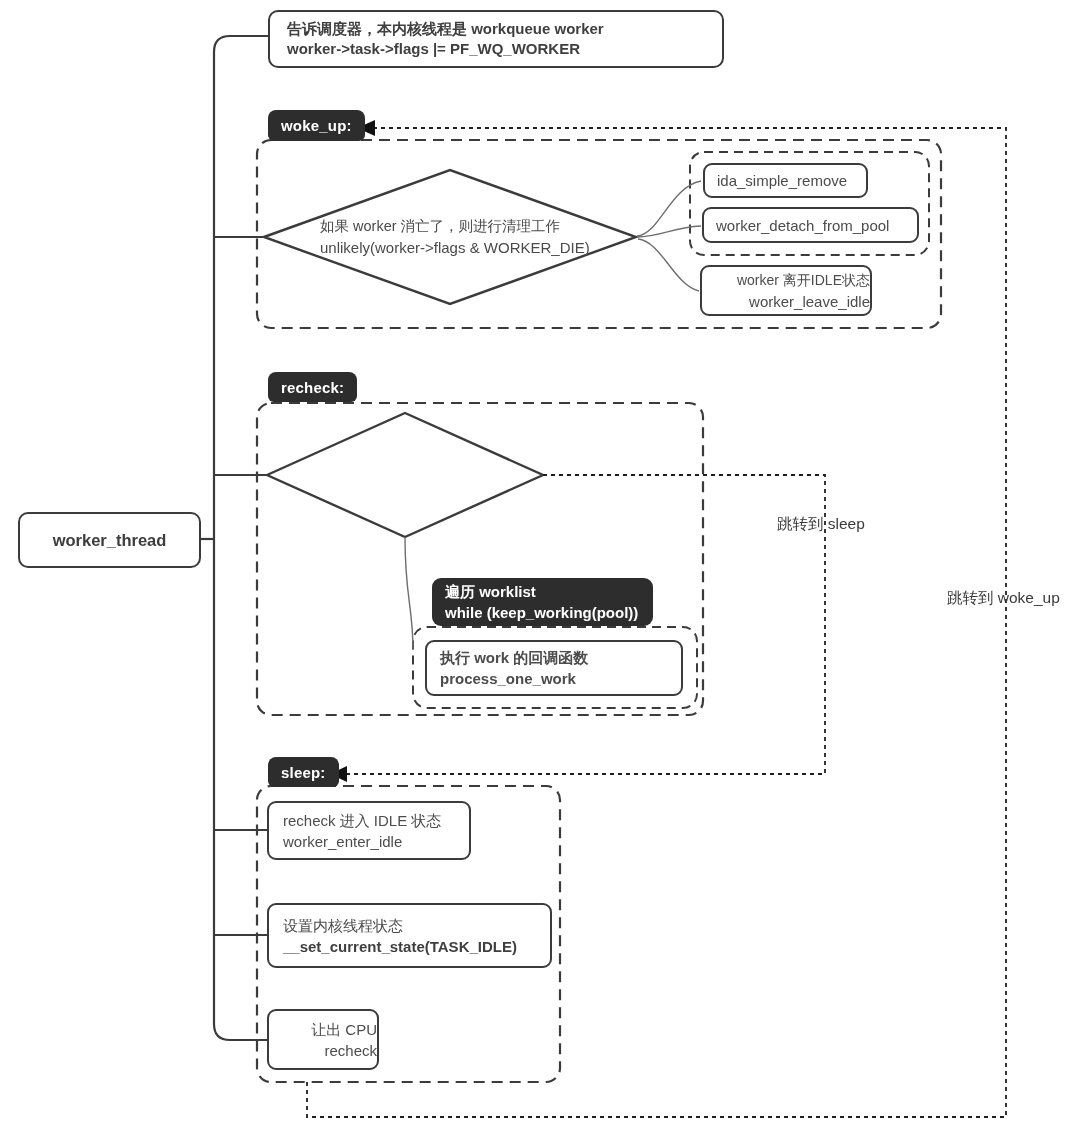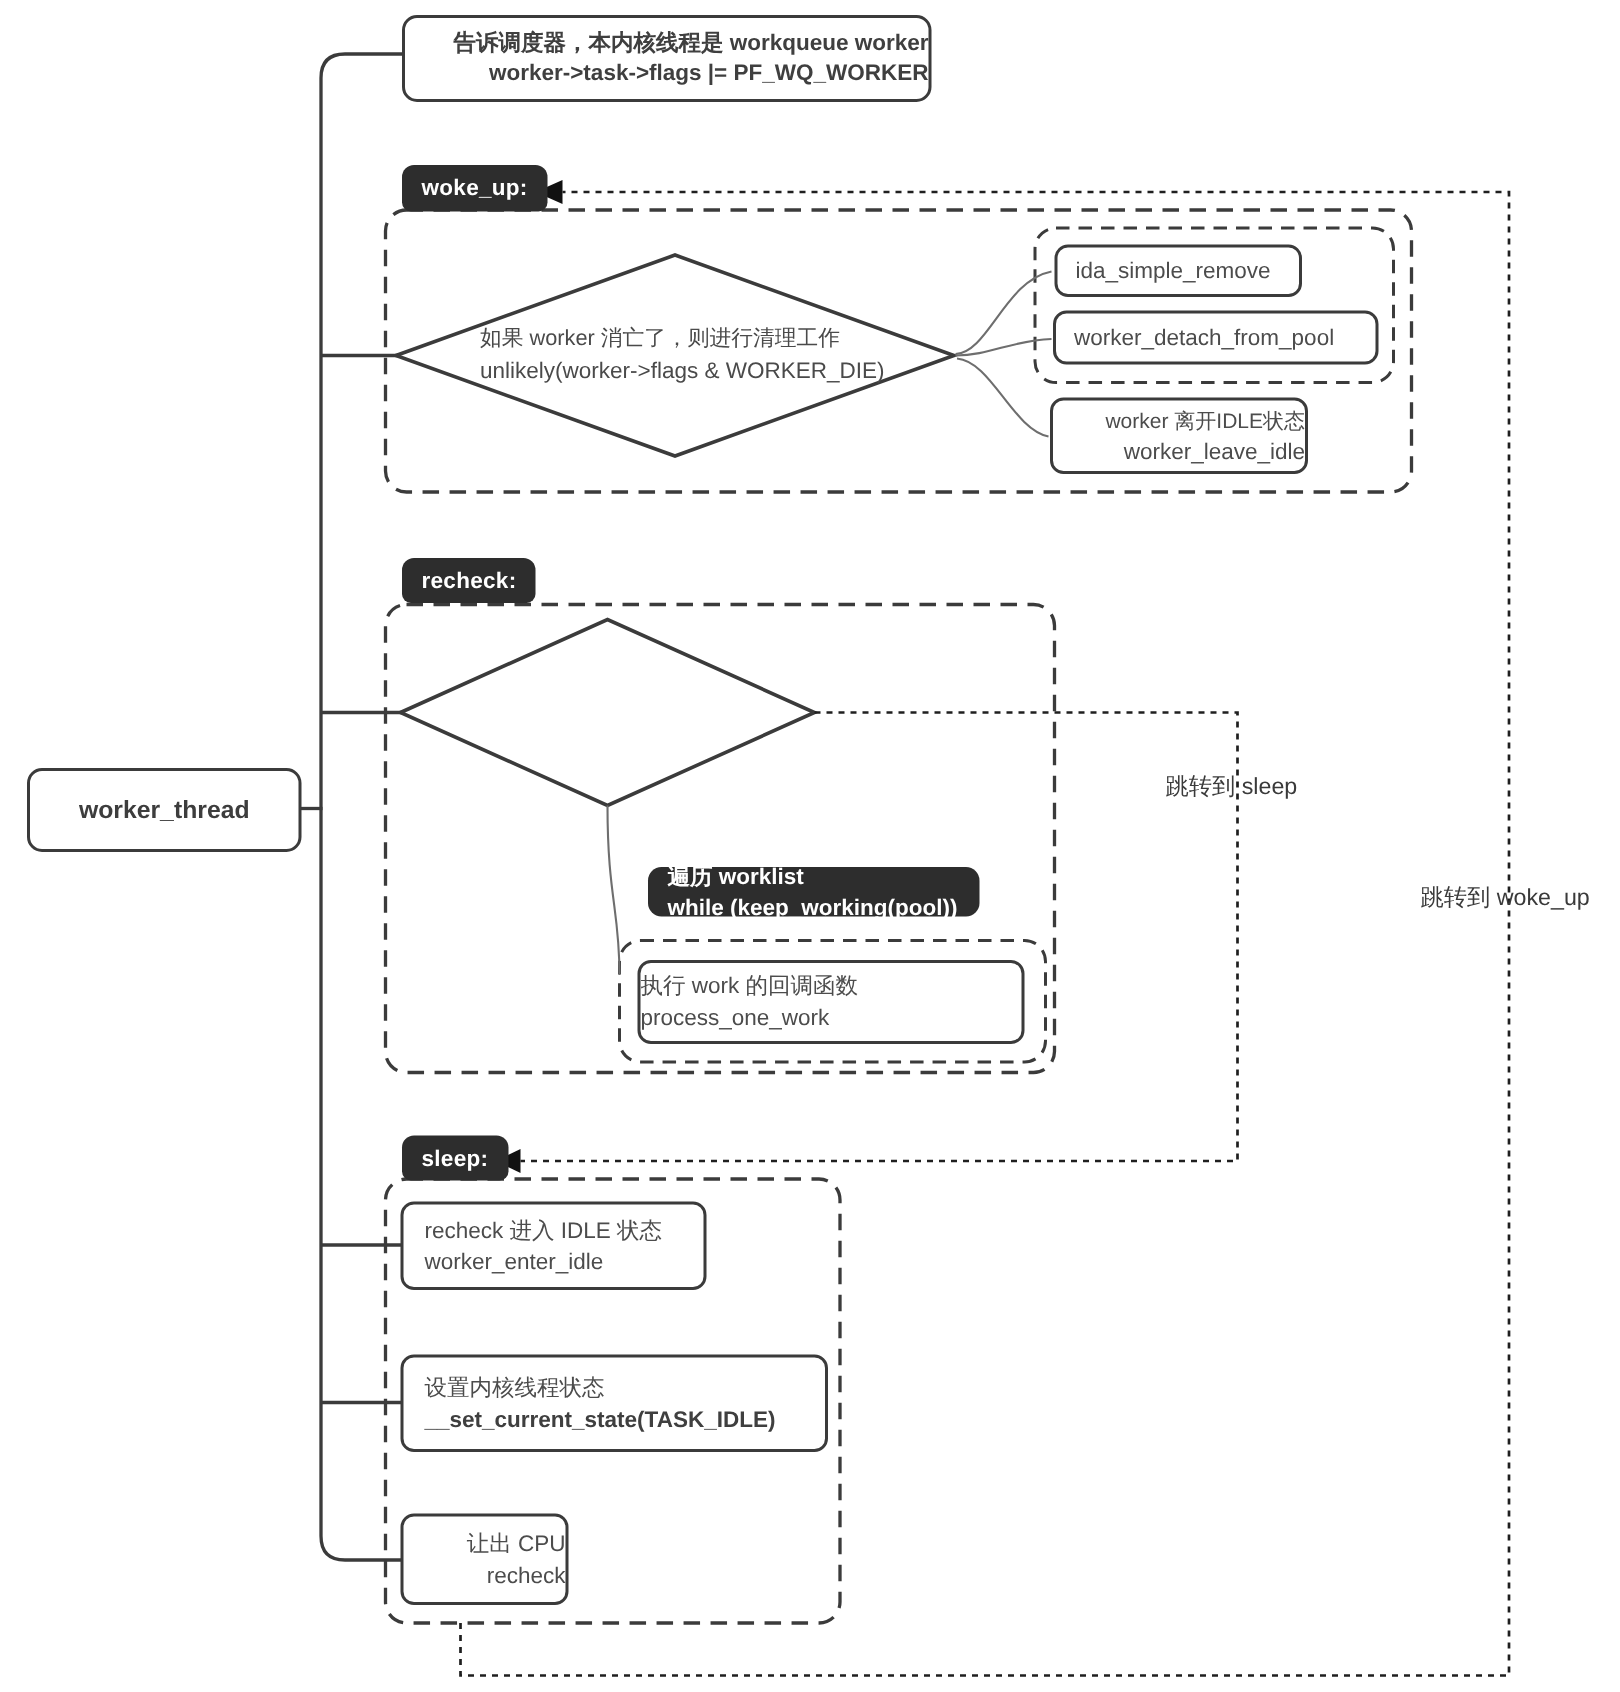--- a/index.html
+++ b/index.html
@@ -63,21 +63,21 @@
     <polygon points="330,774 347,766 347,782" fill="#111111"></polygon>
 
     <path d="M 307 1082 V 1117 H 1006 V 128 H 375" fill="none" stroke="#1f1f1f" stroke-width="1.8" stroke-dasharray="4 4"></path>
     <polygon points="357,128 375,120 375,136" fill="#111111"></polygon>
   </svg>
 
   <div class="node" style="left:18px;top:512px;width:183px;height:56px;align-items:center;border-width:2.6px;">
     <span class="ln" style="font-weight:bold;font-size:16.5px;color:#3d3d3d;">worker_thread</span>
   </div>
 
-  <div class="node semibold" style="left:268px;top:10px;width:353px;height:58px;padding-left:17px;font-size:15px;line-height:20px;align-items:flex-end;">
+  <div class="node semibold" style="left:268px;top:10px;width:456px;height:58px;padding-left:17px;font-size:15px;line-height:20px;">
     <span class="ln">告诉调度器，本内核线程是 workqueue worker</span>
     <span class="ln">worker-&gt;task-&gt;flags |= PF_WQ_WORKER</span>
   </div>
 
   <div class="badge" style="left:268px;top:110px;height:31px;">woke_up:</div>
 
   <div class="dtext" style="left:320px;top:216px;width:280px;">
     <span class="ln">如果 worker 消亡了，则进行清理工作</span>
     <span class="ln code">unlikely(worker-&gt;flags &amp; WORKER_DIE)</span>
   </div>
@@ -91,26 +91,26 @@
   </div>
 
   <div class="node" style="left:700px;top:265px;width:172px;height:51px;padding-left:12px;border-radius:9px;text-align:right;">
     <span class="ln boxtext" style="font-size:14px;">worker 离开IDLE状态</span>
     <span class="ln boxtext">worker_leave_idle</span>
   </div>
 
   <div class="badge" style="left:268px;top:372px;height:30px;">recheck:</div>
 
 
-  <div class="darkbox" style="left:432px;top:578px;width:221px;height:33px;">
+  <div class="darkbox" style="left:432px;top:578px;width:221px;height:48px;">
     <span class="ln">遍历 worklist</span>
     <span class="ln">while (keep_working(pool))</span>
   </div>
 
-  <div class="node" style="left:425px;top:640px;width:258px;height:56px;padding-left:0;border-radius:9px;">
+  <div class="node" style="left:425px;top:640px;width:258px;height:56px;padding-left:13px;border-radius:9px;font-weight:bold;">
     <span class="ln boxtext">执行 work 的回调函数</span>
     <span class="ln boxtext">process_one_work</span>
   </div>
 
   <div class="jump" style="left:777px;top:514px;">跳转到 sleep</div>
   <div class="jump" style="left:947px;top:588px;">跳转到 woke_up</div>
 
   <div class="badge" style="left:268px;top:757px;height:30px;">sleep:</div>
 
   <div class="node" style="left:267px;top:801px;width:204px;height:59px;padding-left:14px;border-radius:9px;">

